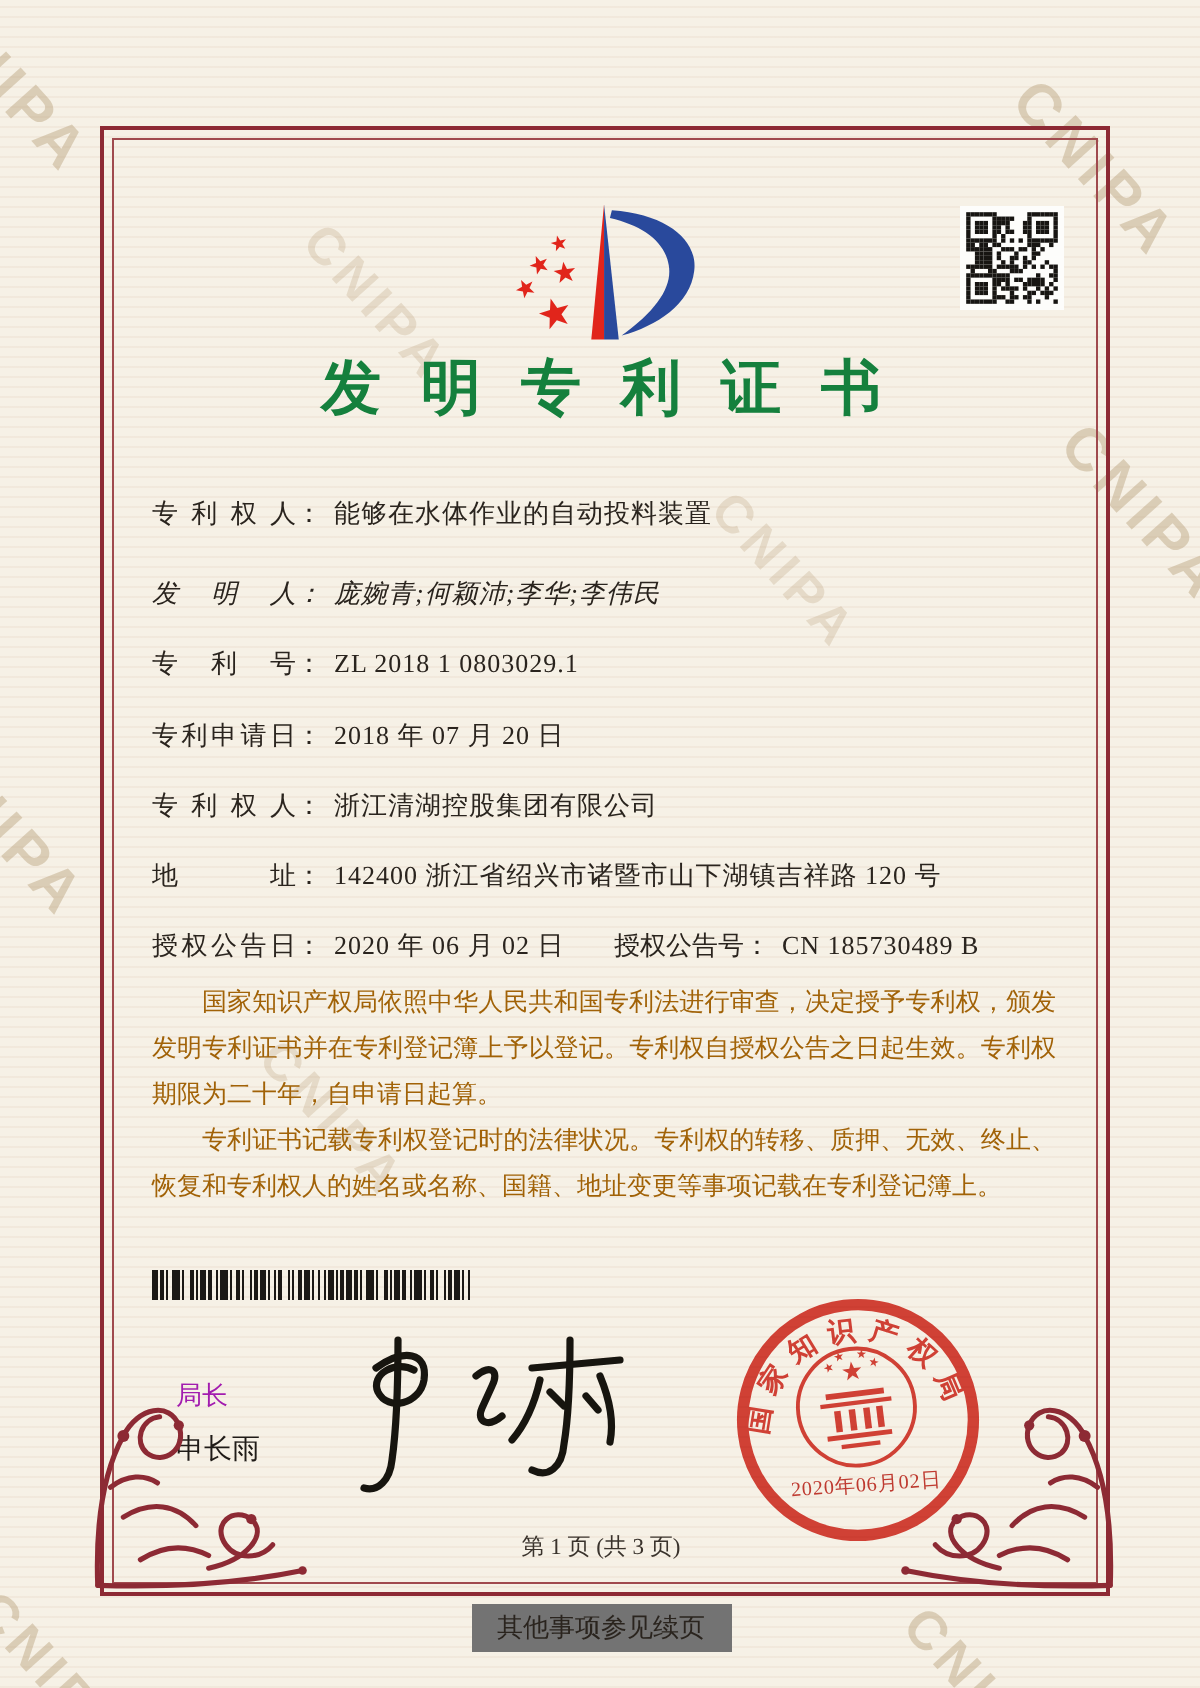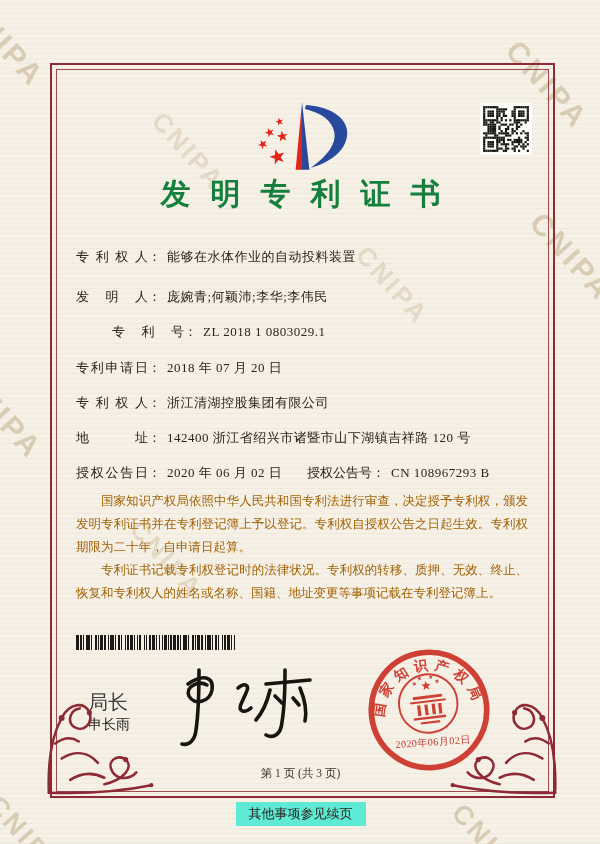--- a/index.html
+++ b/index.html
@@ -36,27 +36,27 @@
   .flabel{display:inline-block;width:72px;text-align:justify;text-align-last:justify;}
   .colon{display:inline-block;}
   .fvalue{margin-left:6px;letter-spacing:0.5px;}
   .second-col{position:absolute;left:231px;top:0;}
   .legal{
     position:absolute;left:76px;top:490px;width:452px;z-index:3;
     font-size:12.5px;line-height:23px;text-align:justify;color:#a16207;
   }
   .legal p{margin:0;text-indent:2em;}
   #barcode-svg{position:absolute;left:76px;top:635px;z-index:3;}
-  .signer-title{position:absolute;left:88px;top:689px;font-size:20px;z-index:3;color:#404040;}
+  .signer-title{position:absolute;left:88px;top:689px;font-size:13px;z-index:3;color:#a21caf;}
   .signer-name{position:absolute;left:88px;top:716px;font-size:14px;z-index:3;color:#1f1b17;}
   #signature-svg{position:absolute;left:158px;top:658px;z-index:4;}
   #seal-svg{position:absolute;left:364px;top:645px;z-index:5;opacity:0.93;mix-blend-mode:multiply;transform:rotate(-7deg);}
   .page-info{position:absolute;left:50px;top:766px;width:501px;text-align:center;font-size:11.5px;z-index:3;color:#3a332c;}
   .footer-note{position:absolute;left:50px;top:802px;width:501px;text-align:center;z-index:3;}
-  .footer-note span{display:inline-block;background:#5eead4;padding:3px 13px;font-size:13px;color:#2a241e;font-family:Liberation Serif, serif;}
+  .footer-note span{display:inline-block;background:#737373;padding:3px 13px;font-size:13px;color:#2a241e;font-family:Liberation Serif, serif;}
   .flourish{position:absolute;z-index:6;}
   #flourish-left{left:40px;top:686px;}
   #flourish-right{left:446px;top:686px;transform:scaleX(-1);}
 </style>
 </head>
 <body>
 
 <div class="page">
 
   <span class="wm" style="left:-20px;top:-8px;font-size:30px;">CNIPA</span>
@@ -332,39 +332,39 @@
       <rect x="31.636363636363633" y="44.72727272727273" width="2.1818181818181817" height="2.1818181818181817" fill="#171512"></rect>
       <rect x="36" y="44.72727272727273" width="2.1818181818181817" height="2.1818181818181817" fill="#171512"></rect>
       <rect x="44.72727272727273" y="44.72727272727273" width="2.1818181818181817" height="2.1818181818181817" fill="#171512"></rect>
     </svg>
 
   <div class="title">发明专利证书</div>
 
   <div class="row" style="top:248px;">
     <span class="flabel">专利权人</span><span class="colon">：</span><span class="fvalue">能够在水体作业的自动投料装置</span>
   </div>
-  <div class="row" style="top:288px;">
+  <div class="row" style="top:288px;font-style:italic;">
     <span class="flabel">发明人</span><span class="colon">：</span><span class="fvalue">庞婉青;何颖沛;李华;李伟民</span>
   </div>
-  <div class="row" style="top:323px;margin-left:36px;">
+  <div class="row" style="top:323px;">
     <span class="flabel">专利号</span><span class="colon">：</span><span class="fvalue">ZL 2018 1 0803029.1</span>
   </div>
   <div class="row" style="top:359px;">
     <span class="flabel">专利申请日</span><span class="colon">：</span><span class="fvalue">2018 年 07 月 20 日</span>
   </div>
   <div class="row" style="top:394px;">
     <span class="flabel">专利权人</span><span class="colon">：</span><span class="fvalue">浙江清湖控股集团有限公司</span>
   </div>
   <div class="row" style="top:429px;">
     <span class="flabel">地址</span><span class="colon">：</span><span class="fvalue">142400 浙江省绍兴市诸暨市山下湖镇吉祥路 120 号</span>
   </div>
   <div class="row" style="top:464px;">
     <span class="flabel">授权公告日</span><span class="colon">：</span><span class="fvalue">2020 年 06 月 02 日</span>
     <span class="second-col">
-      <span>授权公告号</span><span class="colon">：</span><span class="fvalue">CN 108967293 B</span>
+      <span>授权公告号</span><span class="colon">：</span><span class="fvalue">CN 185730489 B</span>
     </span>
   </div>
 
   <div class="legal">
     <p>国家知识产权局依照中华人民共和国专利法进行审查，决定授予专利权，颁发发明专利证书并在专利登记簿上予以登记。专利权自授权公告之日起生效。专利权期限为二十年，自申请日起算。</p>
     <p>专利证书记载专利权登记时的法律状况。专利权的转移、质押、无效、终止、恢复和专利权人的姓名或名称、国籍、地址变更等事项记载在专利登记簿上。</p>
   </div>
 
   <svg id="barcode-svg" width="162" height="15" viewBox="0 0 162 15">
       <rect x="0" y="0" width="3" height="15" fill="#1b1815"></rect>

